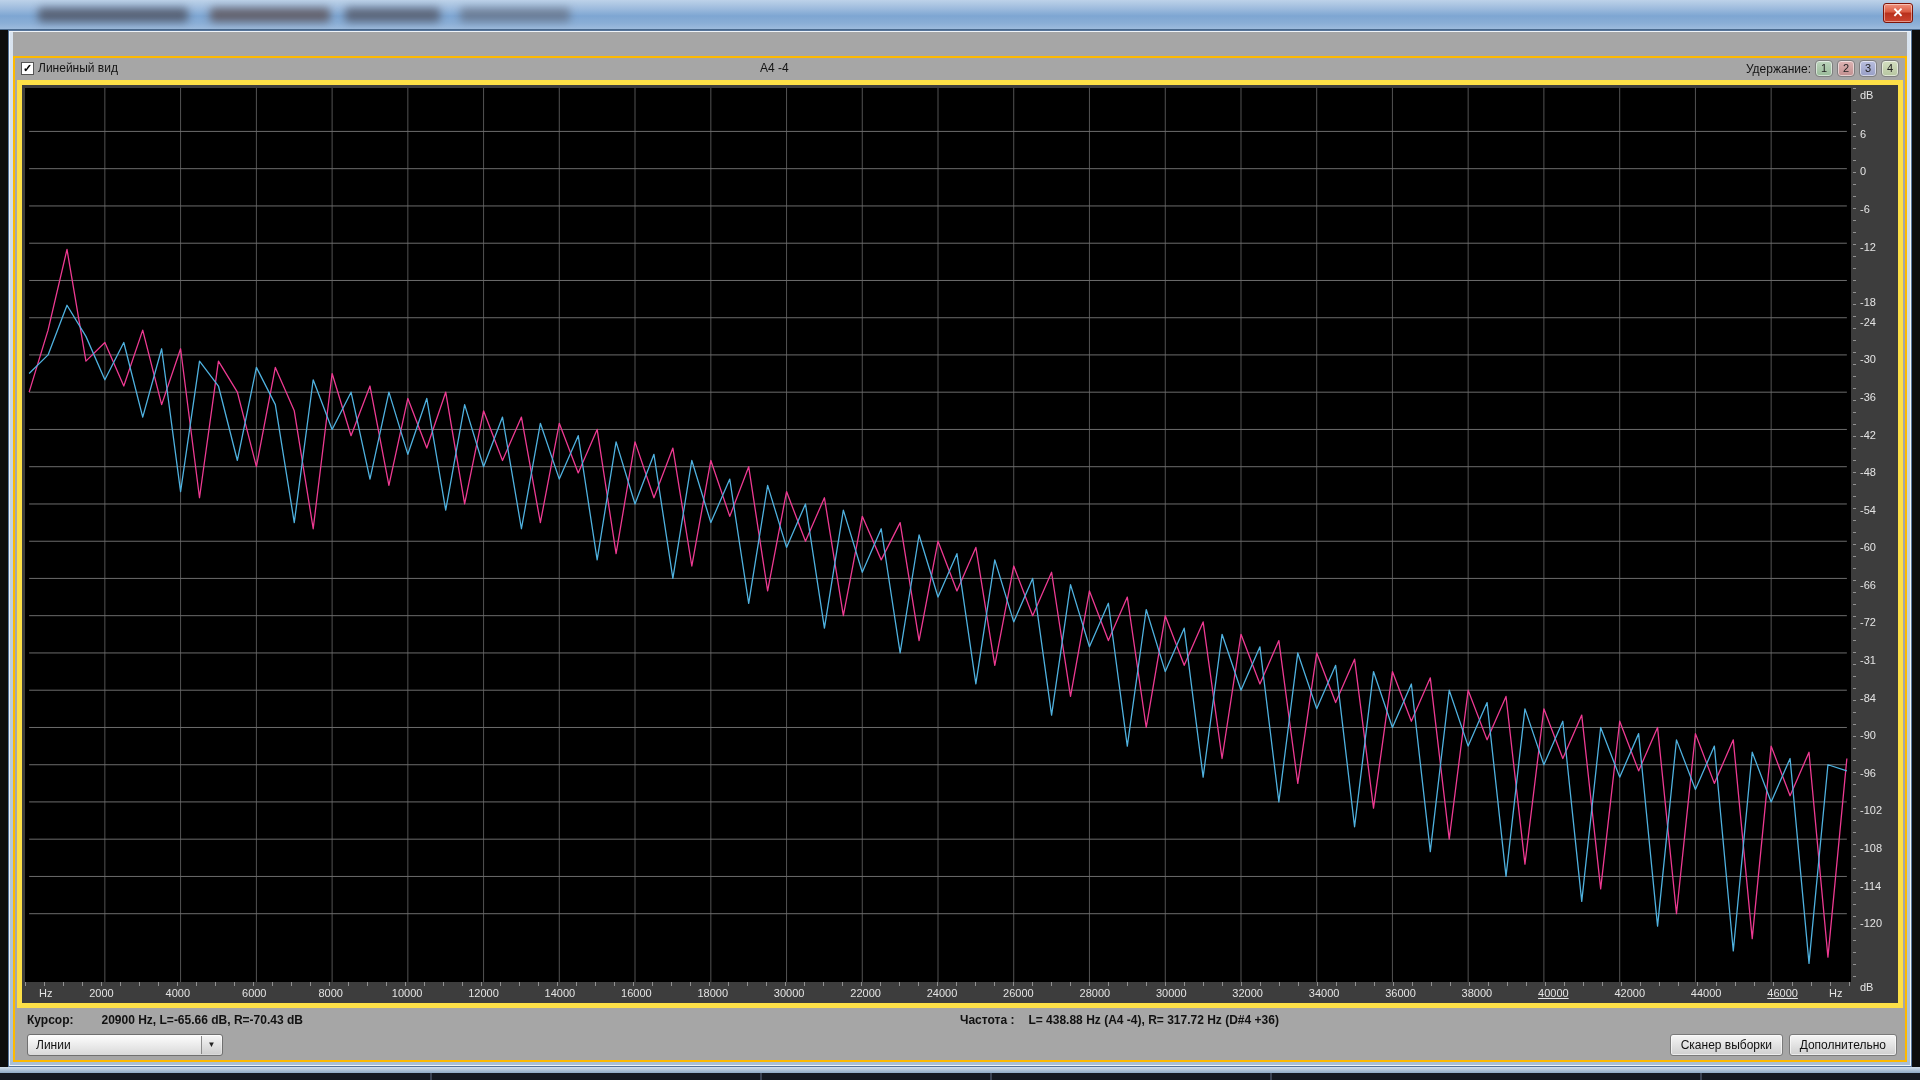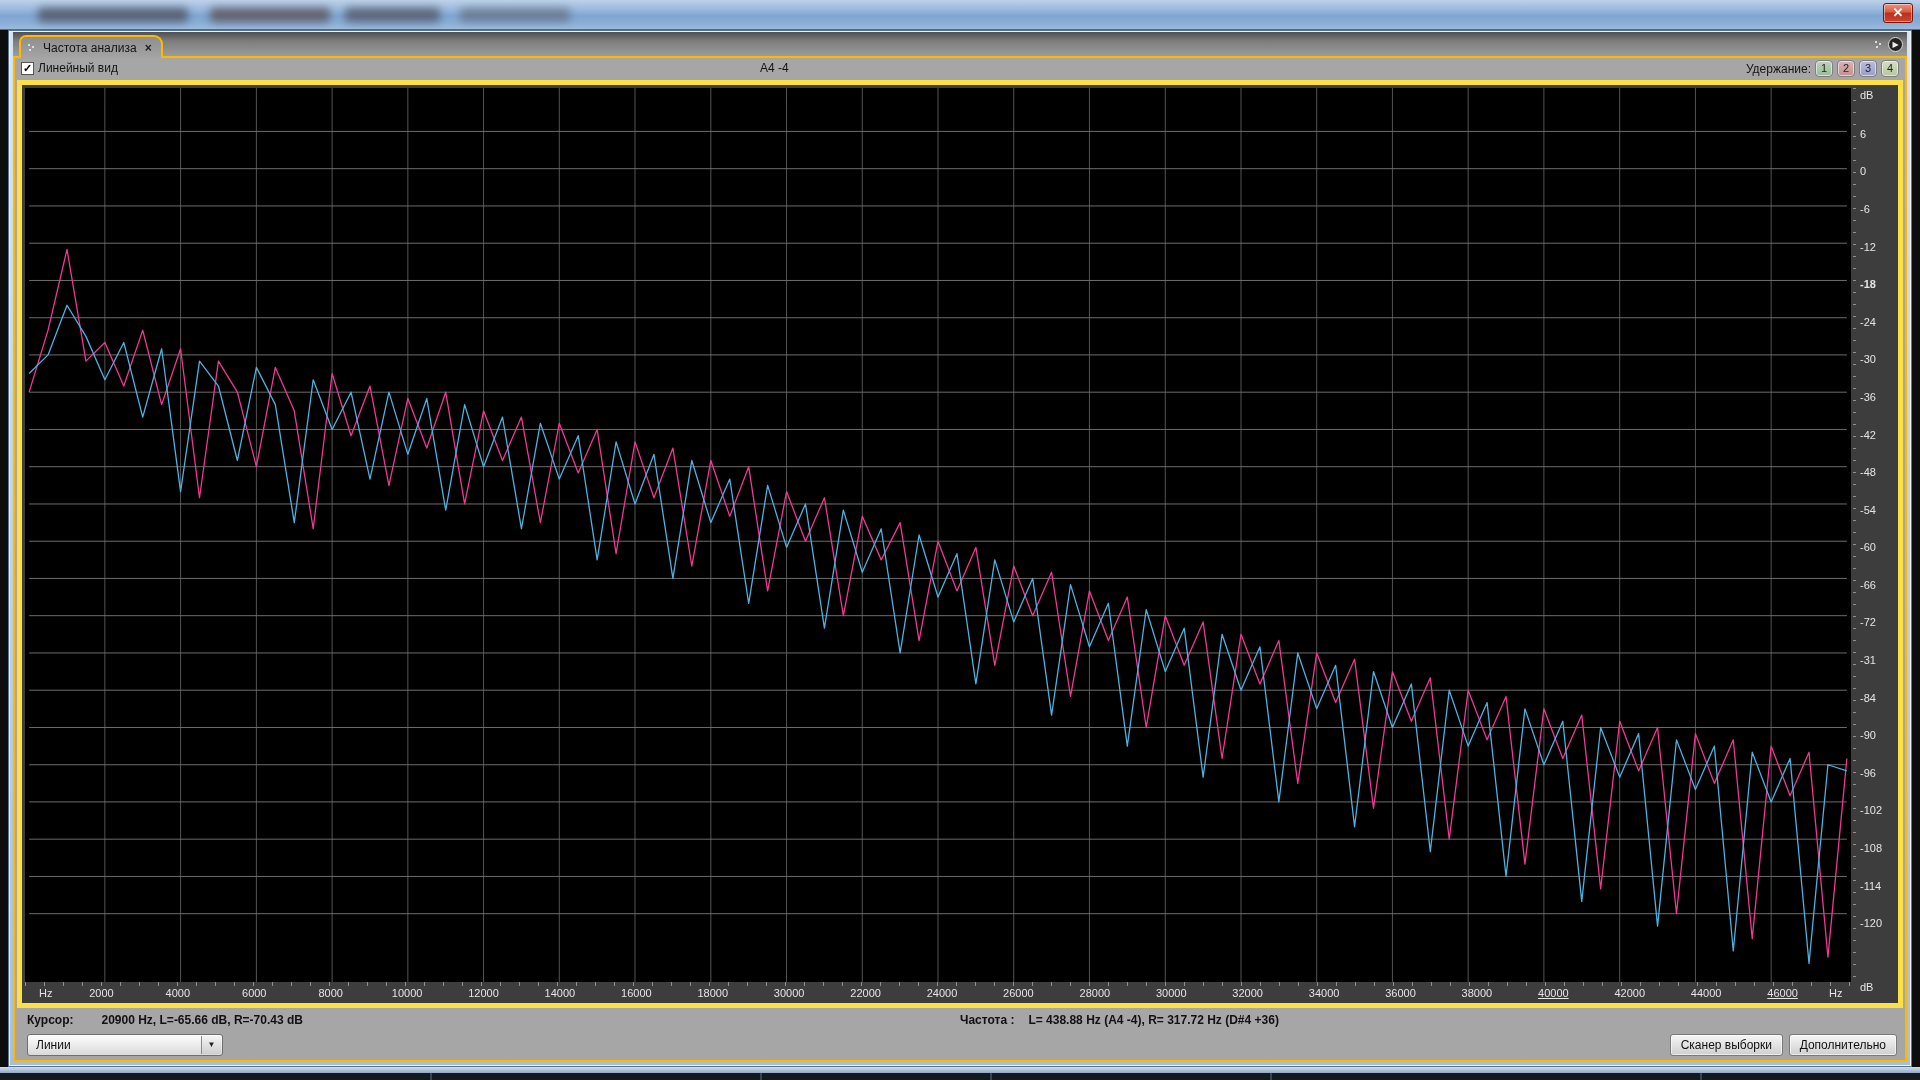--- a/index.html
+++ b/index.html
@@ -107,31 +107,20 @@
   <div class="blur-blob" style="left:38px;width:150px;background:#4a4a55;"></div>
   <div class="blur-blob" style="left:210px;width:120px;background:#5a4a4a;"></div>
   <div class="blur-blob" style="left:345px;width:95px;background:#50505c;"></div>
   <div class="blur-blob" style="left:460px;width:110px;background:#5c5c66;opacity:.55;"></div>
   <div class="close-btn">✕</div>
 </div>
 
 <div class="win-frame">
  <div class="app">
 
-  <div class="tab-bar">
-    <div class="tab">
-      <span class="grip-icon"></span>
-      <span>Частота  анализа</span>
-      <span class="tab-close">×</span>
-    </div>
-    <div class="panel-menu">
-      <span class="grip-icon"></span>
-      <div class="pm-circle">▶</div>
-    </div>
-  </div>
 
   <div class="panel">
 
     <div class="controls-row">
       <div class="chk-group">
         <span class="checkbox">✓</span>
         <span>Линейный вид</span>
       </div>
       <span class="note-label">A4 -4</span>
       <div class="hold-group">
@@ -193,21 +182,21 @@
             <polyline points="0.0,306.9 19.1,244.3 38.2,162.9 57.3,275.6 76.4,256.8 95.5,300.7 114.6,244.3 133.7,319.5 152.8,263.1 171.9,413.4 191.0,275.6 210.1,306.9 229.3,382.1 248.4,281.9 267.5,325.7 286.6,444.7 305.7,288.1 324.8,350.8 343.9,300.7 363.0,400.9 382.1,313.2 401.2,363.3 420.3,306.9 439.4,419.7 458.5,325.7 477.6,375.8 496.7,332.0 515.8,438.5 534.9,338.3 554.0,388.4 573.1,344.5 592.2,469.8 611.3,357.0 630.4,413.4 649.5,363.3 668.6,482.3 687.8,375.8 706.9,432.2 726.0,382.1 745.1,507.4 764.2,407.2 783.3,457.3 802.4,413.4 821.5,532.4 840.6,432.2 859.7,476.1 878.8,438.5 897.9,557.5 917.0,457.3 936.1,507.4 955.2,463.5 974.3,582.5 993.4,482.3 1012.5,532.4 1031.6,488.6 1050.7,613.9 1069.8,507.4 1088.9,557.5 1108.0,513.6 1127.1,645.2 1146.3,532.4 1165.4,582.5 1184.5,538.7 1203.6,676.5 1222.7,551.2 1241.8,601.3 1260.9,557.5 1280.0,701.6 1299.1,570.0 1318.2,620.1 1337.3,576.3 1356.4,726.6 1375.5,588.8 1394.6,638.9 1413.7,595.1 1432.8,757.9 1451.9,607.6 1471.0,657.7 1490.1,613.9 1509.2,783.0 1528.3,626.4 1547.4,676.5 1566.5,632.7 1585.6,808.0 1604.8,638.9 1623.9,689.0 1643.0,645.2 1662.1,833.1 1681.2,651.4 1700.3,701.6 1719.4,657.7 1738.5,858.2 1757.6,664.0 1776.7,714.1 1795.8,670.2 1814.9,876.9 1834.0,676.5" fill="none" stroke="#ee3a92" stroke-width="1.3" stroke-linejoin="round"></polyline>
             <polyline points="0.0,288.1 19.1,269.3 38.2,219.2 57.3,250.6 76.4,294.4 95.5,256.8 114.6,332.0 133.7,263.1 152.8,407.2 171.9,275.6 191.0,300.7 210.1,375.8 229.3,281.9 248.4,319.5 267.5,438.5 286.6,294.4 305.7,344.5 324.8,306.9 343.9,394.6 363.0,306.9 382.1,369.6 401.2,313.2 420.3,425.9 439.4,319.5 458.5,382.1 477.6,332.0 496.7,444.7 515.8,338.3 534.9,394.6 554.0,350.8 573.1,476.1 592.2,357.0 611.3,419.7 630.4,369.6 649.5,494.8 668.6,375.8 687.8,438.5 706.9,394.6 726.0,519.9 745.1,400.9 764.2,463.5 783.3,419.7 802.4,545.0 821.5,425.9 840.6,488.6 859.7,444.7 878.8,570.0 897.9,451.0 917.0,513.6 936.1,469.8 955.2,601.3 974.3,476.1 993.4,538.7 1012.5,494.8 1031.6,632.7 1050.7,501.1 1069.8,563.8 1088.9,519.9 1108.0,664.0 1127.1,526.2 1146.3,588.8 1165.4,545.0 1184.5,695.3 1203.6,551.2 1222.7,607.6 1241.8,563.8 1260.9,720.3 1280.0,570.0 1299.1,626.4 1318.2,582.5 1337.3,745.4 1356.4,588.8 1375.5,645.2 1394.6,601.3 1413.7,770.5 1432.8,607.6 1451.9,664.0 1471.0,620.1 1490.1,795.5 1509.2,626.4 1528.3,682.8 1547.4,638.9 1566.5,820.6 1585.6,645.2 1604.8,695.3 1623.9,651.4 1643.0,845.6 1662.1,657.7 1681.2,707.8 1700.3,664.0 1719.4,870.7 1738.5,670.2 1757.6,720.3 1776.7,676.5 1795.8,883.2 1814.9,682.8 1834.0,689.0" fill="none" stroke="#4fb2e0" stroke-width="1.3" stroke-linejoin="round"></polyline>
           </svg>
       <div class="y-strip">
         <div class="y-minor-ticks"></div>
       <span class="tick-label " style="left: 9px; top: 4px;">dB</span>
             <span class="tick-label y-tick-label" style="top: 42.8472px;">6</span>
             <span class="tick-label y-tick-label" style="top: 80.4306px;">0</span>
             <span class="tick-label y-tick-label" style="top: 118.014px;">-6</span>
             <span class="tick-label y-tick-label" style="top: 155.597px;">-12</span>
-            <span class="tick-label y-tick-label" style="top: 193px; font-weight: bold;">-18</span>
+            <span class="tick-label y-tick-label" style="top: 211px;">-18</span>
             <span class="tick-label y-tick-label" style="top: 230.764px;">-24</span>
             <span class="tick-label y-tick-label" style="top: 268.347px;">-30</span>
             <span class="tick-label y-tick-label" style="top: 305.931px;">-36</span>
             <span class="tick-label y-tick-label" style="top: 343.514px;">-42</span>
             <span class="tick-label y-tick-label" style="top: 381.097px;">-48</span>
             <span class="tick-label y-tick-label" style="top: 418.681px;">-54</span>
             <span class="tick-label y-tick-label" style="top: 456.264px;">-60</span>
             <span class="tick-label y-tick-label" style="top: 493.847px;">-66</span>
             <span class="tick-label y-tick-label" style="top: 531.431px;">-72</span>
             <span class="tick-label y-tick-label" style="top: 569.014px;">-31</span>

